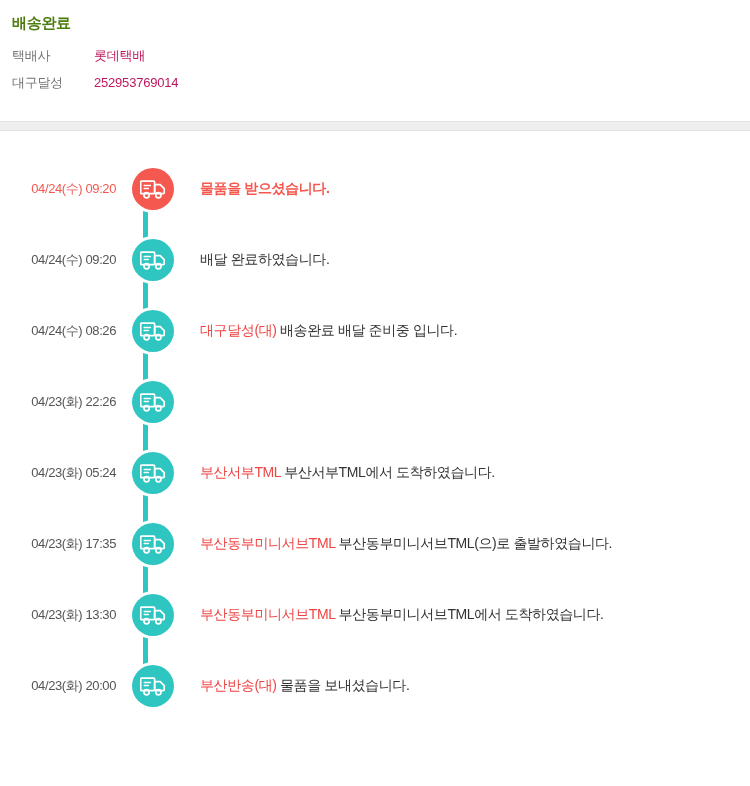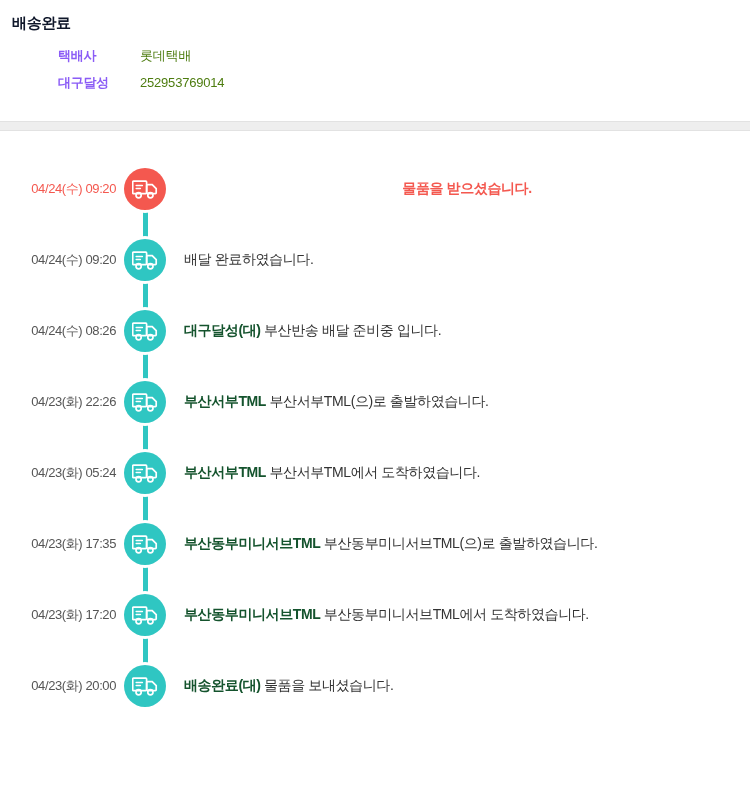--- a/index.html
+++ b/index.html
@@ -18,40 +18,39 @@
     overflow: hidden;
   }
 
   
   .header {
     padding: 10px 12px 12px 12px;
   }
   .status-title {
     font-size: 15px;
     font-weight: bold;
-    color: #0f172a;
+    color: #4d7c0f;
     margin: 4px 0 14px 0;
     letter-spacing: -0.3px;
   }
   .meta-row {
     display: flex;
     align-items: baseline;
     margin-bottom: 9px;
     font-size: 13px;
   }
   .meta-label {
-    font-weight: bold;
-    color: #8b5cf6;
+    font-weight: normal;
+    color: #737373;
     width: 82px;
     flex: 0 0 82px;
     letter-spacing: -0.3px;
-    margin-left: 46px;
   }
   .meta-value {
-    color: #4d7c0f;
+    color: #be185d;
     letter-spacing: -0.2px;
   }
 
   .divider {
     height: 10px;
     background: #eeeeee;
     border-top: 1px solid #e2e2e2;
     border-bottom: 1px solid #e2e2e2;
     margin-top: 8px;
   }
@@ -70,20 +69,21 @@
     margin-left: -2.5px;
     background: #2fc6c2;
     z-index: 0;
   }
   .event {
     position: relative;
     display: flex;
     align-items: center;
     height: 71px;
     z-index: 1;
+    gap: 8px;
   }
   .event-date {
     width: 122px;
     flex: 0 0 122px;
     text-align: right;
     font-size: 13px;
     color: #555555;
     padding-right: 6px;
     letter-spacing: -0.4px;
     white-space: nowrap;
@@ -114,27 +114,26 @@
   .badge svg { display: block; }
   .event-text {
     flex: 1 1 auto;
     padding-left: 16px;
     font-size: 14px;
     color: #333333;
     letter-spacing: -0.4px;
     white-space: nowrap;
   }
   .place {
-    color: #14532d;
-    font-weight: bold;
+    color: #ef4444;
+    font-weight: normal;
   }
   .event.current .event-text {
     color: #f4584f;
     font-weight: bold;
-    text-align: center;
   }
   .event.plain .event-text { color: #333333; }
 </style>
 </head>
 <body>
 
 <div class="page">
 
   <div class="header">
     <div class="status-title">배송완료</div>
@@ -191,36 +190,35 @@
             <div class="badge">
               <svg width="26" height="22" viewBox="0 0 26 22" aria-hidden="true">
                 <path d="M1.6 3.2h12.1c.5 0 .9.4.9.9v10.6c0 .5-.4.9-.9.9H1.6c-.5 0-.9-.4-.9-.9V4.1c0-.5.4-.9.9-.9z" fill="none" stroke="#ffffff" stroke-width="1.7"></path>
                 <path d="M15.6 6.6h4.6l4 4.1v4.1c0 .5-.4.9-.9.9h-7.7c-.5 0-.9-.4-.9-.9V7.5c0-.5.4-.9.9-.9z" fill="none" stroke="#ffffff" stroke-width="1.7"></path>
                 <circle cx="6.6" cy="17.3" r="2.6" fill="none" stroke="#ffffff" stroke-width="1.7"></circle>
                 <circle cx="18.4" cy="17.3" r="2.6" fill="none" stroke="#ffffff" stroke-width="1.7"></circle>
                 <path d="M4.2 7.4h6.2M4.2 10.4h4.2" stroke="#ffffff" stroke-width="1.5" stroke-linecap="round"></path>
               </svg>
             </div>
           </div>
-          <div class="event-text"><span class="place">대구달성(대)</span><span> 부산반송 배달 준비중 입니다.</span></div>
+          <div class="event-text"><span class="place">대구달성(대)</span><span> 배송완료 배달 준비중 입니다.</span></div>
         </div>
         <div class="event plain">
           <div class="event-date">04/23(화) 22:26</div>
           <div class="icon-cell">
             <div class="badge">
               <svg width="26" height="22" viewBox="0 0 26 22" aria-hidden="true">
                 <path d="M1.6 3.2h12.1c.5 0 .9.4.9.9v10.6c0 .5-.4.9-.9.9H1.6c-.5 0-.9-.4-.9-.9V4.1c0-.5.4-.9.9-.9z" fill="none" stroke="#ffffff" stroke-width="1.7"></path>
                 <path d="M15.6 6.6h4.6l4 4.1v4.1c0 .5-.4.9-.9.9h-7.7c-.5 0-.9-.4-.9-.9V7.5c0-.5.4-.9.9-.9z" fill="none" stroke="#ffffff" stroke-width="1.7"></path>
                 <circle cx="6.6" cy="17.3" r="2.6" fill="none" stroke="#ffffff" stroke-width="1.7"></circle>
                 <circle cx="18.4" cy="17.3" r="2.6" fill="none" stroke="#ffffff" stroke-width="1.7"></circle>
                 <path d="M4.2 7.4h6.2M4.2 10.4h4.2" stroke="#ffffff" stroke-width="1.5" stroke-linecap="round"></path>
               </svg>
             </div>
           </div>
-          <div class="event-text"><span class="place">부산서부TML</span><span> 부산서부TML(으)로 출발하였습니다.</span></div>
         </div>
         <div class="event plain">
           <div class="event-date">04/23(화) 05:24</div>
           <div class="icon-cell">
             <div class="badge">
               <svg width="26" height="22" viewBox="0 0 26 22" aria-hidden="true">
                 <path d="M1.6 3.2h12.1c.5 0 .9.4.9.9v10.6c0 .5-.4.9-.9.9H1.6c-.5 0-.9-.4-.9-.9V4.1c0-.5.4-.9.9-.9z" fill="none" stroke="#ffffff" stroke-width="1.7"></path>
                 <path d="M15.6 6.6h4.6l4 4.1v4.1c0 .5-.4.9-.9.9h-7.7c-.5 0-.9-.4-.9-.9V7.5c0-.5.4-.9.9-.9z" fill="none" stroke="#ffffff" stroke-width="1.7"></path>
                 <circle cx="6.6" cy="17.3" r="2.6" fill="none" stroke="#ffffff" stroke-width="1.7"></circle>
                 <circle cx="18.4" cy="17.3" r="2.6" fill="none" stroke="#ffffff" stroke-width="1.7"></circle>
@@ -239,21 +237,21 @@
                 <path d="M15.6 6.6h4.6l4 4.1v4.1c0 .5-.4.9-.9.9h-7.7c-.5 0-.9-.4-.9-.9V7.5c0-.5.4-.9.9-.9z" fill="none" stroke="#ffffff" stroke-width="1.7"></path>
                 <circle cx="6.6" cy="17.3" r="2.6" fill="none" stroke="#ffffff" stroke-width="1.7"></circle>
                 <circle cx="18.4" cy="17.3" r="2.6" fill="none" stroke="#ffffff" stroke-width="1.7"></circle>
                 <path d="M4.2 7.4h6.2M4.2 10.4h4.2" stroke="#ffffff" stroke-width="1.5" stroke-linecap="round"></path>
               </svg>
             </div>
           </div>
           <div class="event-text"><span class="place">부산동부미니서브TML</span><span> 부산동부미니서브TML(으)로 출발하였습니다.</span></div>
         </div>
         <div class="event plain">
-          <div class="event-date">04/23(화) 17:20</div>
+          <div class="event-date">04/23(화) 13:30</div>
           <div class="icon-cell">
             <div class="badge">
               <svg width="26" height="22" viewBox="0 0 26 22" aria-hidden="true">
                 <path d="M1.6 3.2h12.1c.5 0 .9.4.9.9v10.6c0 .5-.4.9-.9.9H1.6c-.5 0-.9-.4-.9-.9V4.1c0-.5.4-.9.9-.9z" fill="none" stroke="#ffffff" stroke-width="1.7"></path>
                 <path d="M15.6 6.6h4.6l4 4.1v4.1c0 .5-.4.9-.9.9h-7.7c-.5 0-.9-.4-.9-.9V7.5c0-.5.4-.9.9-.9z" fill="none" stroke="#ffffff" stroke-width="1.7"></path>
                 <circle cx="6.6" cy="17.3" r="2.6" fill="none" stroke="#ffffff" stroke-width="1.7"></circle>
                 <circle cx="18.4" cy="17.3" r="2.6" fill="none" stroke="#ffffff" stroke-width="1.7"></circle>
                 <path d="M4.2 7.4h6.2M4.2 10.4h4.2" stroke="#ffffff" stroke-width="1.5" stroke-linecap="round"></path>
               </svg>
             </div>
@@ -266,18 +264,18 @@
             <div class="badge">
               <svg width="26" height="22" viewBox="0 0 26 22" aria-hidden="true">
                 <path d="M1.6 3.2h12.1c.5 0 .9.4.9.9v10.6c0 .5-.4.9-.9.9H1.6c-.5 0-.9-.4-.9-.9V4.1c0-.5.4-.9.9-.9z" fill="none" stroke="#ffffff" stroke-width="1.7"></path>
                 <path d="M15.6 6.6h4.6l4 4.1v4.1c0 .5-.4.9-.9.9h-7.7c-.5 0-.9-.4-.9-.9V7.5c0-.5.4-.9.9-.9z" fill="none" stroke="#ffffff" stroke-width="1.7"></path>
                 <circle cx="6.6" cy="17.3" r="2.6" fill="none" stroke="#ffffff" stroke-width="1.7"></circle>
                 <circle cx="18.4" cy="17.3" r="2.6" fill="none" stroke="#ffffff" stroke-width="1.7"></circle>
                 <path d="M4.2 7.4h6.2M4.2 10.4h4.2" stroke="#ffffff" stroke-width="1.5" stroke-linecap="round"></path>
               </svg>
             </div>
           </div>
-          <div class="event-text"><span class="place">배송완료(대)</span><span> 물품을 보내셨습니다.</span></div>
+          <div class="event-text"><span class="place">부산반송(대)</span><span> 물품을 보내셨습니다.</span></div>
         </div>
       </div>
   </div>
 
 </div>
 
 </body></html>

